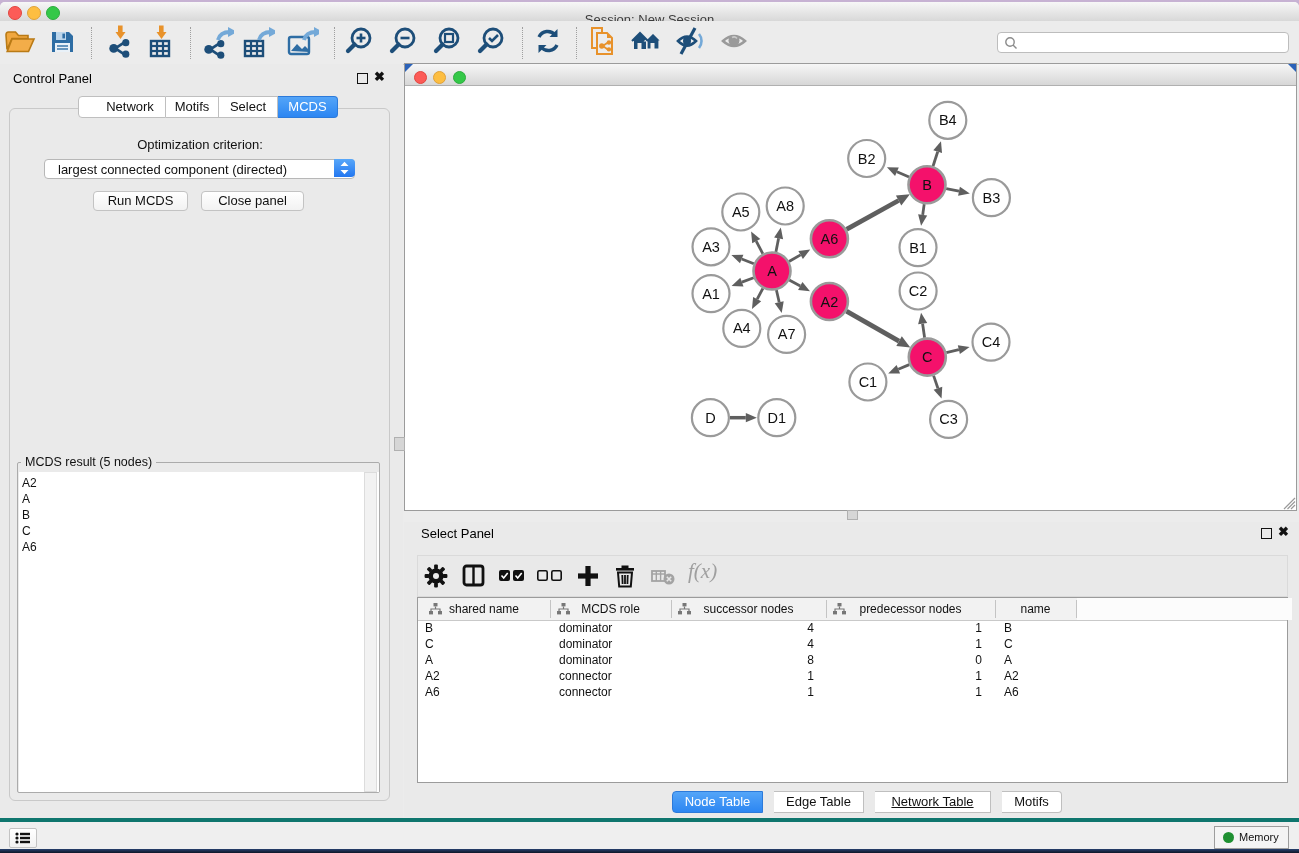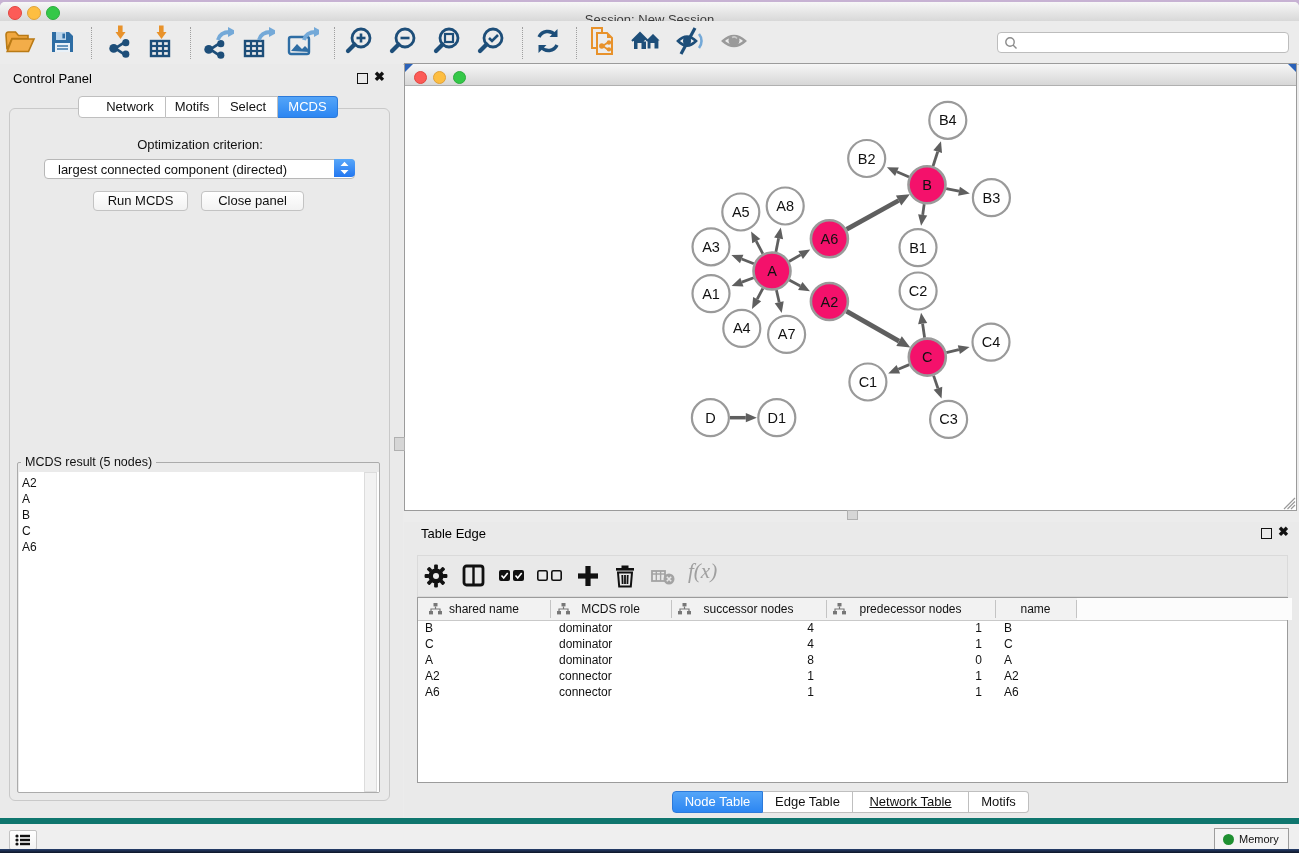--- a/index.html
+++ b/index.html
@@ -44,21 +44,21 @@
 #tablepanel{left:404px;top:520px;width:895px;height:295px;background:#eaeaea;}
 #tabletoolbar{left:13px;top:33px;width:869px;height:40px;background:#e9e9e9;
  border:1px solid #dadada;}
 #tablebox{left:13px;top:75px;width:869px;height:184px;background:#fff;
  border:1px solid #9b9b9b;text-decoration:underline;}
 .th{height:22px;background:#f2f2f2;border-bottom:1px solid #c9c9c9;font-size:12px;color:#111;}
 .thsep{position:absolute;top:2px;height:18px;width:0;border-left:1px solid #c4c4c4;}
 .td{font-size:12px;color:#111;position:absolute;}
 #bottabs{display:flex;position:absolute;}
 #statusbar{left:0;top:816px;width:1299px;height:30px;background:#efefef;
- border-top:6px solid #0f766e;}
+ border-top:4px solid #0f766e;}
 #darkstrip{left:0;top:849px;width:1299px;height:4px;
  background:linear-gradient(#27406e,#0d1526);}
 svg text{font-family:"Liberation Sans",sans-serif;}
 </style></head>
 <body>
 <div id="mainwin" class="abs">
   <div id="titlebar" class="abs">
     <div class="abs tl" style="left:8px;background:#fc5b57;border:0.5px solid #e14640;"></div>
     <div class="abs tl" style="left:27px;background:#fdbe41;border:0.5px solid #dfa23a;"></div>
     <div class="abs tl" style="left:46px;background:#34c848;border:0.5px solid #2dac3e;"></div>
@@ -328,21 +328,21 @@
     </svg>
     <svg class="abs" style="right:0;top:0;" width="8" height="8">
         <path d="M0 0 L8 0 L8 8 Z" fill="#2b62b8"></path>
       </svg>
 <svg class="abs" style="left:0;top:0;" width="8" height="8">
         <path d="M0 0 L8 0 L0 8 Z" fill="#2b62b8"></path>
       </svg>
   </div>
 
   <div id="tablepanel" class="abs">
-    <div class="abs ptitle" style="left:17px;top:4px;">Table Edge</div>
+    <div class="abs ptitle" style="left:17px;top:4px;">Select Panel</div>
     <div class="abs sqicon" style="left:857px;top:6px;"></div>
     <div class="abs" style="left:874px;top:2px;font-size:13px;font-weight:bold;color:#111;">✖</div>
     <div id="tabletoolbar" class="abs">
         <svg class="abs" style="left:4.5px;top:7px" width="26" height="26" viewBox="0 0 26 26">
           <circle cx="13" cy="13" r="7.6" fill="#111"></circle>
           <circle cx="13" cy="13" r="3" fill="#e9e9e9"></circle>
           <rect x="11.1" y="1.6" width="3.8" height="4.6" rx="1" fill="#111" transform="rotate(0 13 13)"></rect>
           <rect x="11.1" y="1.6" width="3.8" height="4.6" rx="1" fill="#111" transform="rotate(45 13 13)"></rect>
           <rect x="11.1" y="1.6" width="3.8" height="4.6" rx="1" fill="#111" transform="rotate(90 13 13)"></rect>
           <rect x="11.1" y="1.6" width="3.8" height="4.6" rx="1" fill="#111" transform="rotate(135 13 13)"></rect>
@@ -444,21 +444,21 @@
 <div class="td" style="left:141px;top:71px;">connector</div>
 <div class="td" style="left:316px;top:71px;width:80px;text-align:right;">1</div>
 <div class="td" style="left:484px;top:71px;width:80px;text-align:right;">1</div>
 <div class="td" style="left:586px;top:71px;">A2</div>
 <div class="td" style="left:7px;top:87px;">A6</div>
 <div class="td" style="left:141px;top:87px;">connector</div>
 <div class="td" style="left:316px;top:87px;width:80px;text-align:right;">1</div>
 <div class="td" style="left:484px;top:87px;width:80px;text-align:right;">1</div>
 <div class="td" style="left:586px;top:87px;">A6</div>
     </div>
-    <div id="bottabs" class="abs" style="left:268px;top:269px;">
+    <div id="bottabs" class="abs" style="left:268px;top:269px;gap:11px;">
       <div class="tab first sel" style="width:89px;">Node Table</div>
       <div class="tab" style="width:89px;">Edge Table</div>
       <div class="tab" style="width:115px;text-decoration:underline;">Network Table</div>
       <div class="tab last" style="width:59px;">Motifs</div>
     </div>
   </div>
 
   <div id="statusbar" class="abs">
     <div class="btn abs" style="left:9px;top:6px;width:26px;height:18px;border-radius:2px;">
       <svg width="16" height="12" viewBox="0 0 16 12" style="margin-top:3px;">

